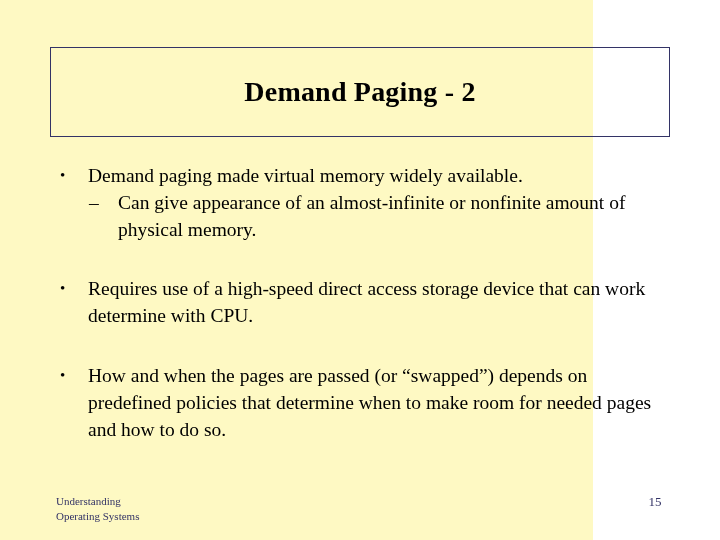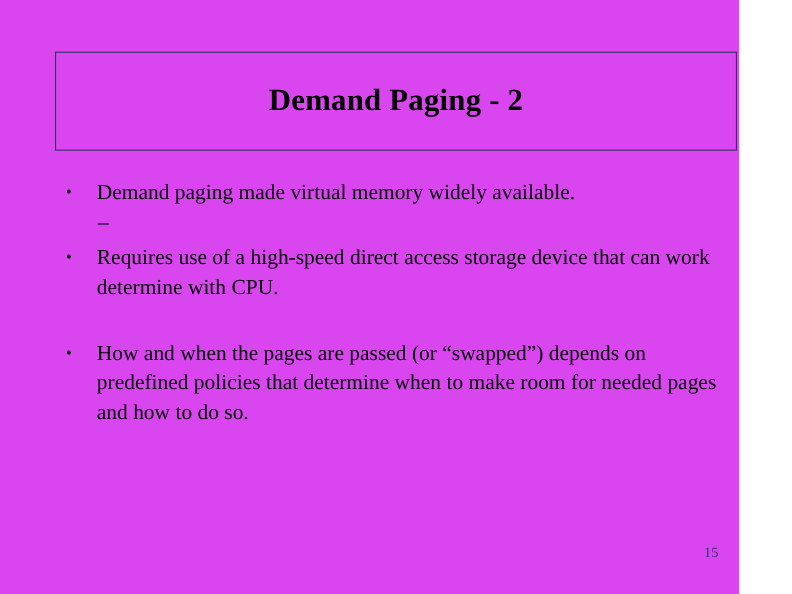--- a/index.html
+++ b/index.html
@@ -8,23 +8,23 @@
   }
   body {
     width: 720px;
     height: 540px;
     background: #ffffff;
     font-family: "Liberation Serif", "DejaVu Serif", serif;
     overflow: hidden;
   }
   .slide {
     position: relative;
-    width: 672px;
+    width: 593px;
     height: 540px;
-    background: #d946ef;
+    background: #fef9c3;
   }
 
   
   .title-box {
     position: absolute;
     left: 50px;
     top: 47px;
     width: 620px;
     height: 90px;
     border: 1px solid #333366;
@@ -112,20 +112,21 @@
     line-height: 15px;
     color: #333366;
   }
   .footer-left div { white-space: nowrap; }
 
   .footer-page {
     position: absolute;
     left: 640px;
     top: 494px;
     width: 30px;
+    text-align: center;
     font-family: "Liberation Serif", "DejaVu Serif", serif;
     font-size: 13px;
     line-height: 16px;
     color: #333366;
   }
 </style>
 </head>
 <body>
 
 <div class="slide">
@@ -136,35 +137,40 @@
 
   <div class="body">
 
     <div class="block b1">
       <div class="bullet-row">
         <span class="marker dot">•</span>
         <span class="text-span">Demand paging made virtual memory widely available.</span>
       </div>
       <div class="sub-row">
         <span class="marker">–</span>
+        <span class="text-span">Can give appearance of an almost-infinite or nonfinite amount of physical memory.</span>
       </div>
     </div>
 
     <div class="block b2">
       <div class="bullet-row">
         <span class="marker dot">•</span>
         <span class="text-span">Requires use of a high-speed direct access storage device that can work determine with CPU.</span>
       </div>
     </div>
 
     <div class="block b3">
       <div class="bullet-row">
         <span class="marker dot">•</span>
         <span class="text-span">How and when the pages are passed (or “swapped”) depends on predefined policies that determine when to make room for needed pages and how to do so.</span>
       </div>
     </div>
 
   </div>
 
+  <div class="footer-left">
+    <div>Understanding</div>
+    <div>Operating Systems</div>
+  </div>
 
   <div class="footer-page">15</div>
 
 </div>
 
 </body></html>

